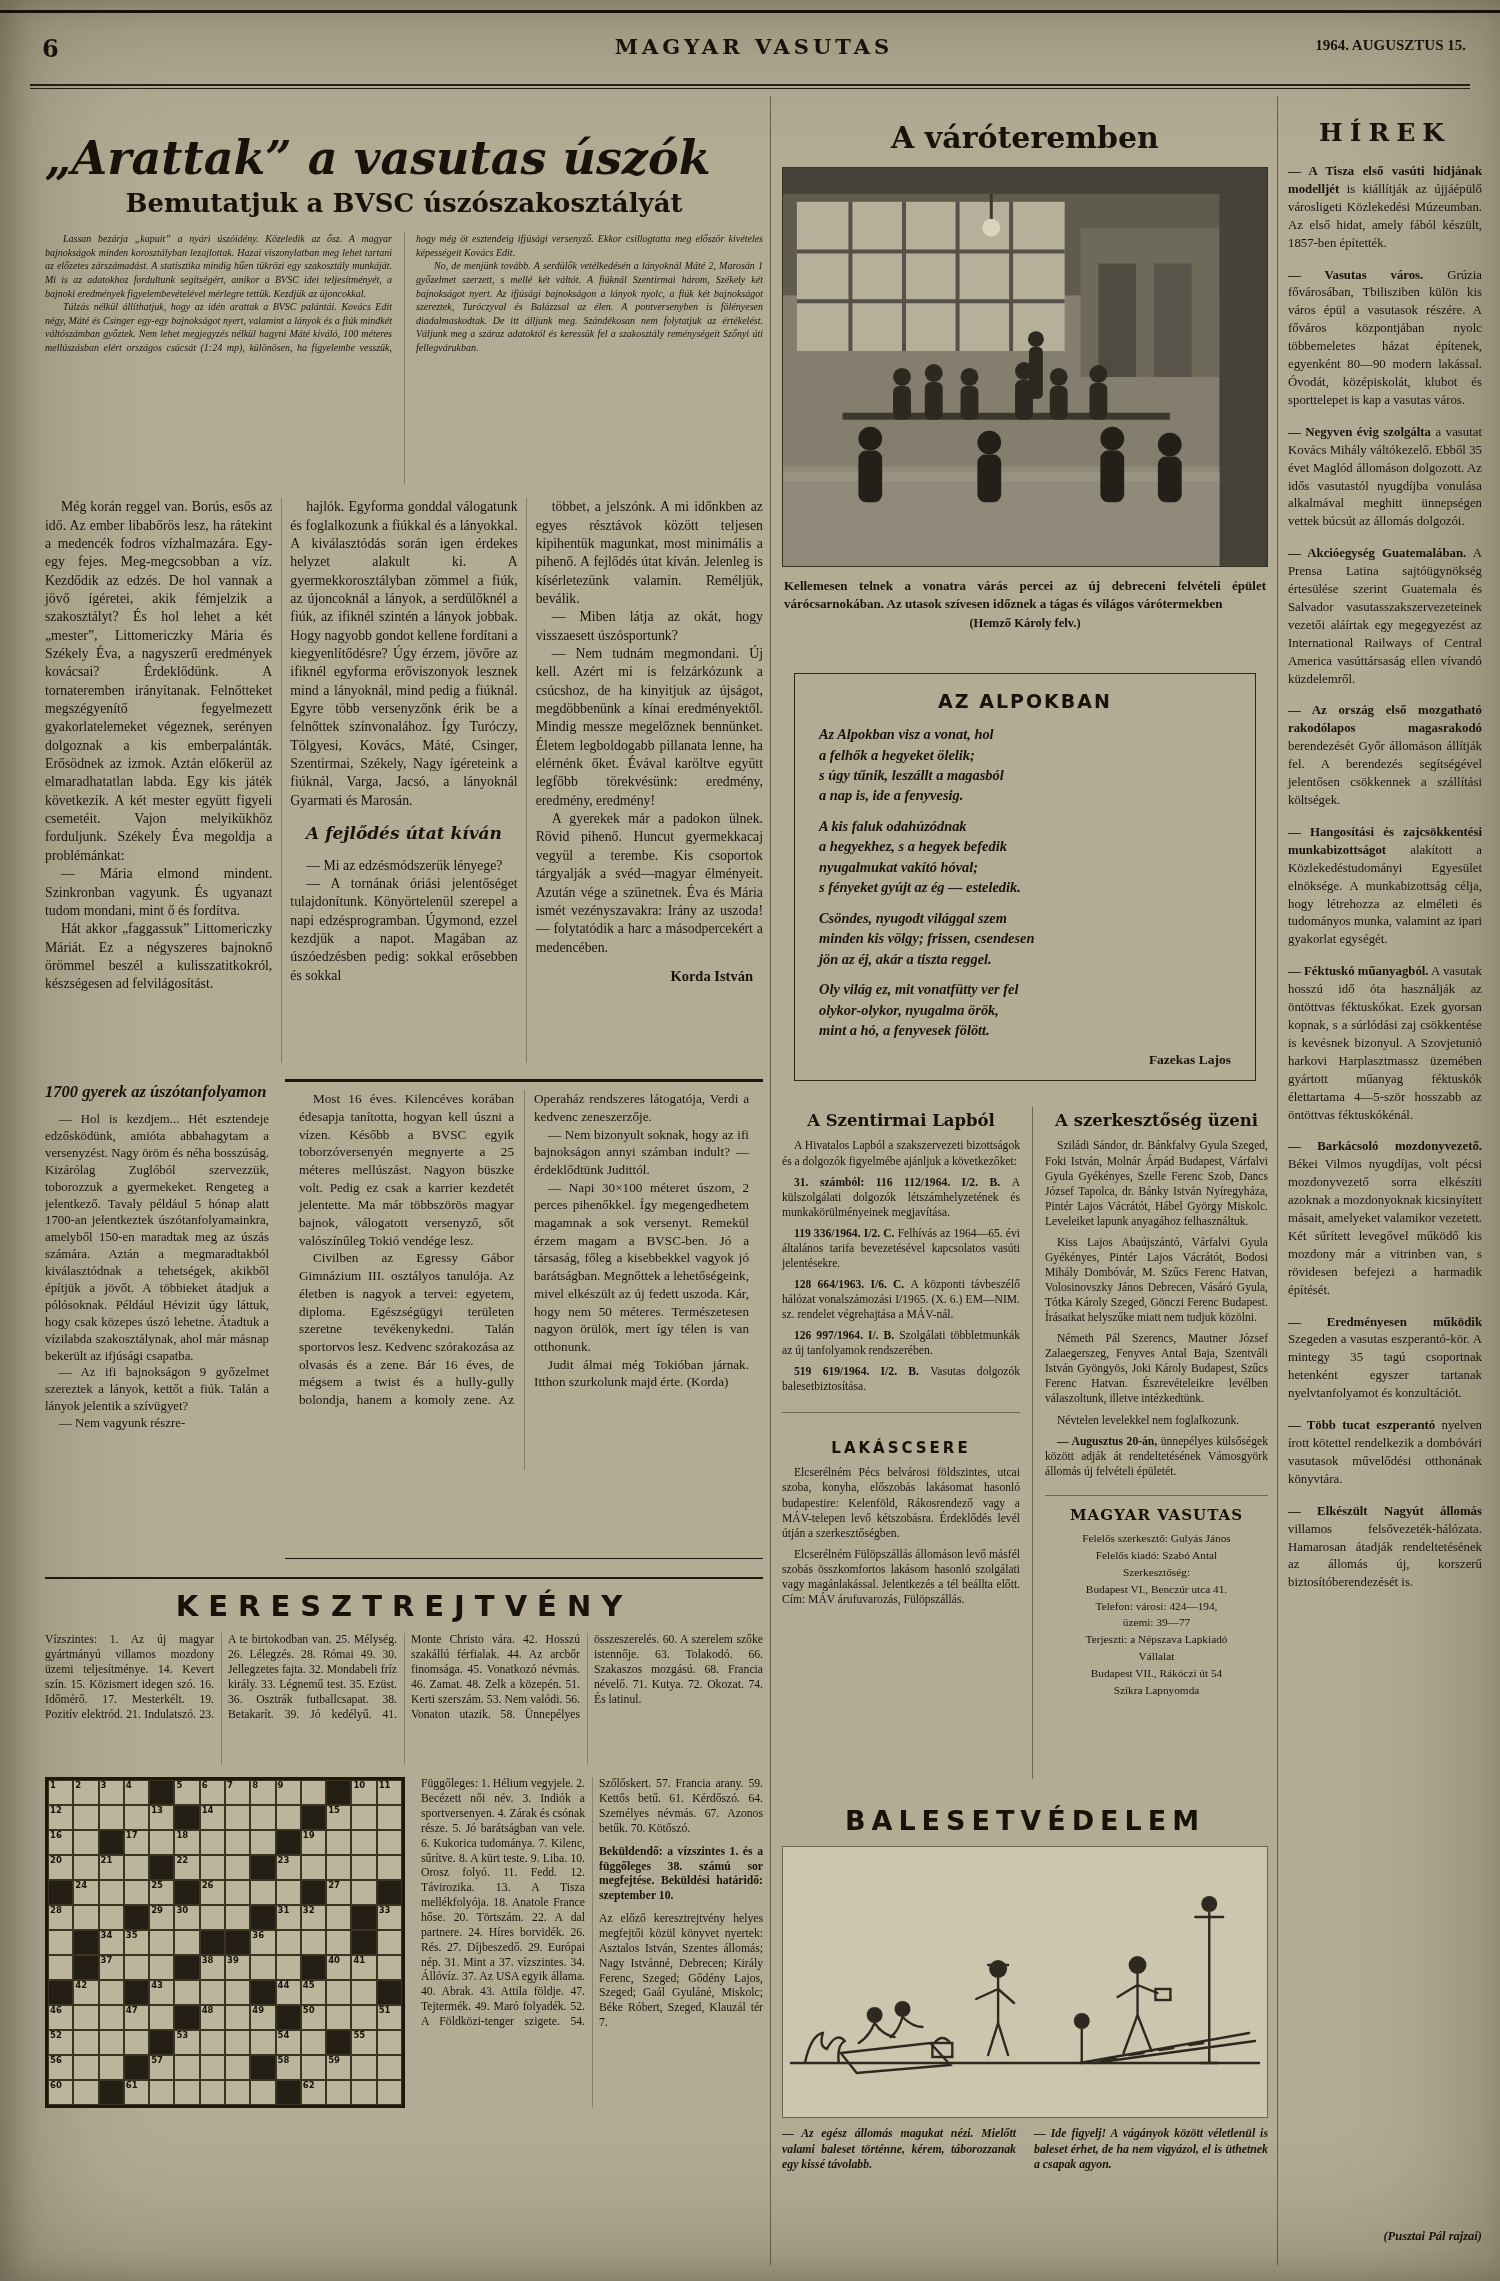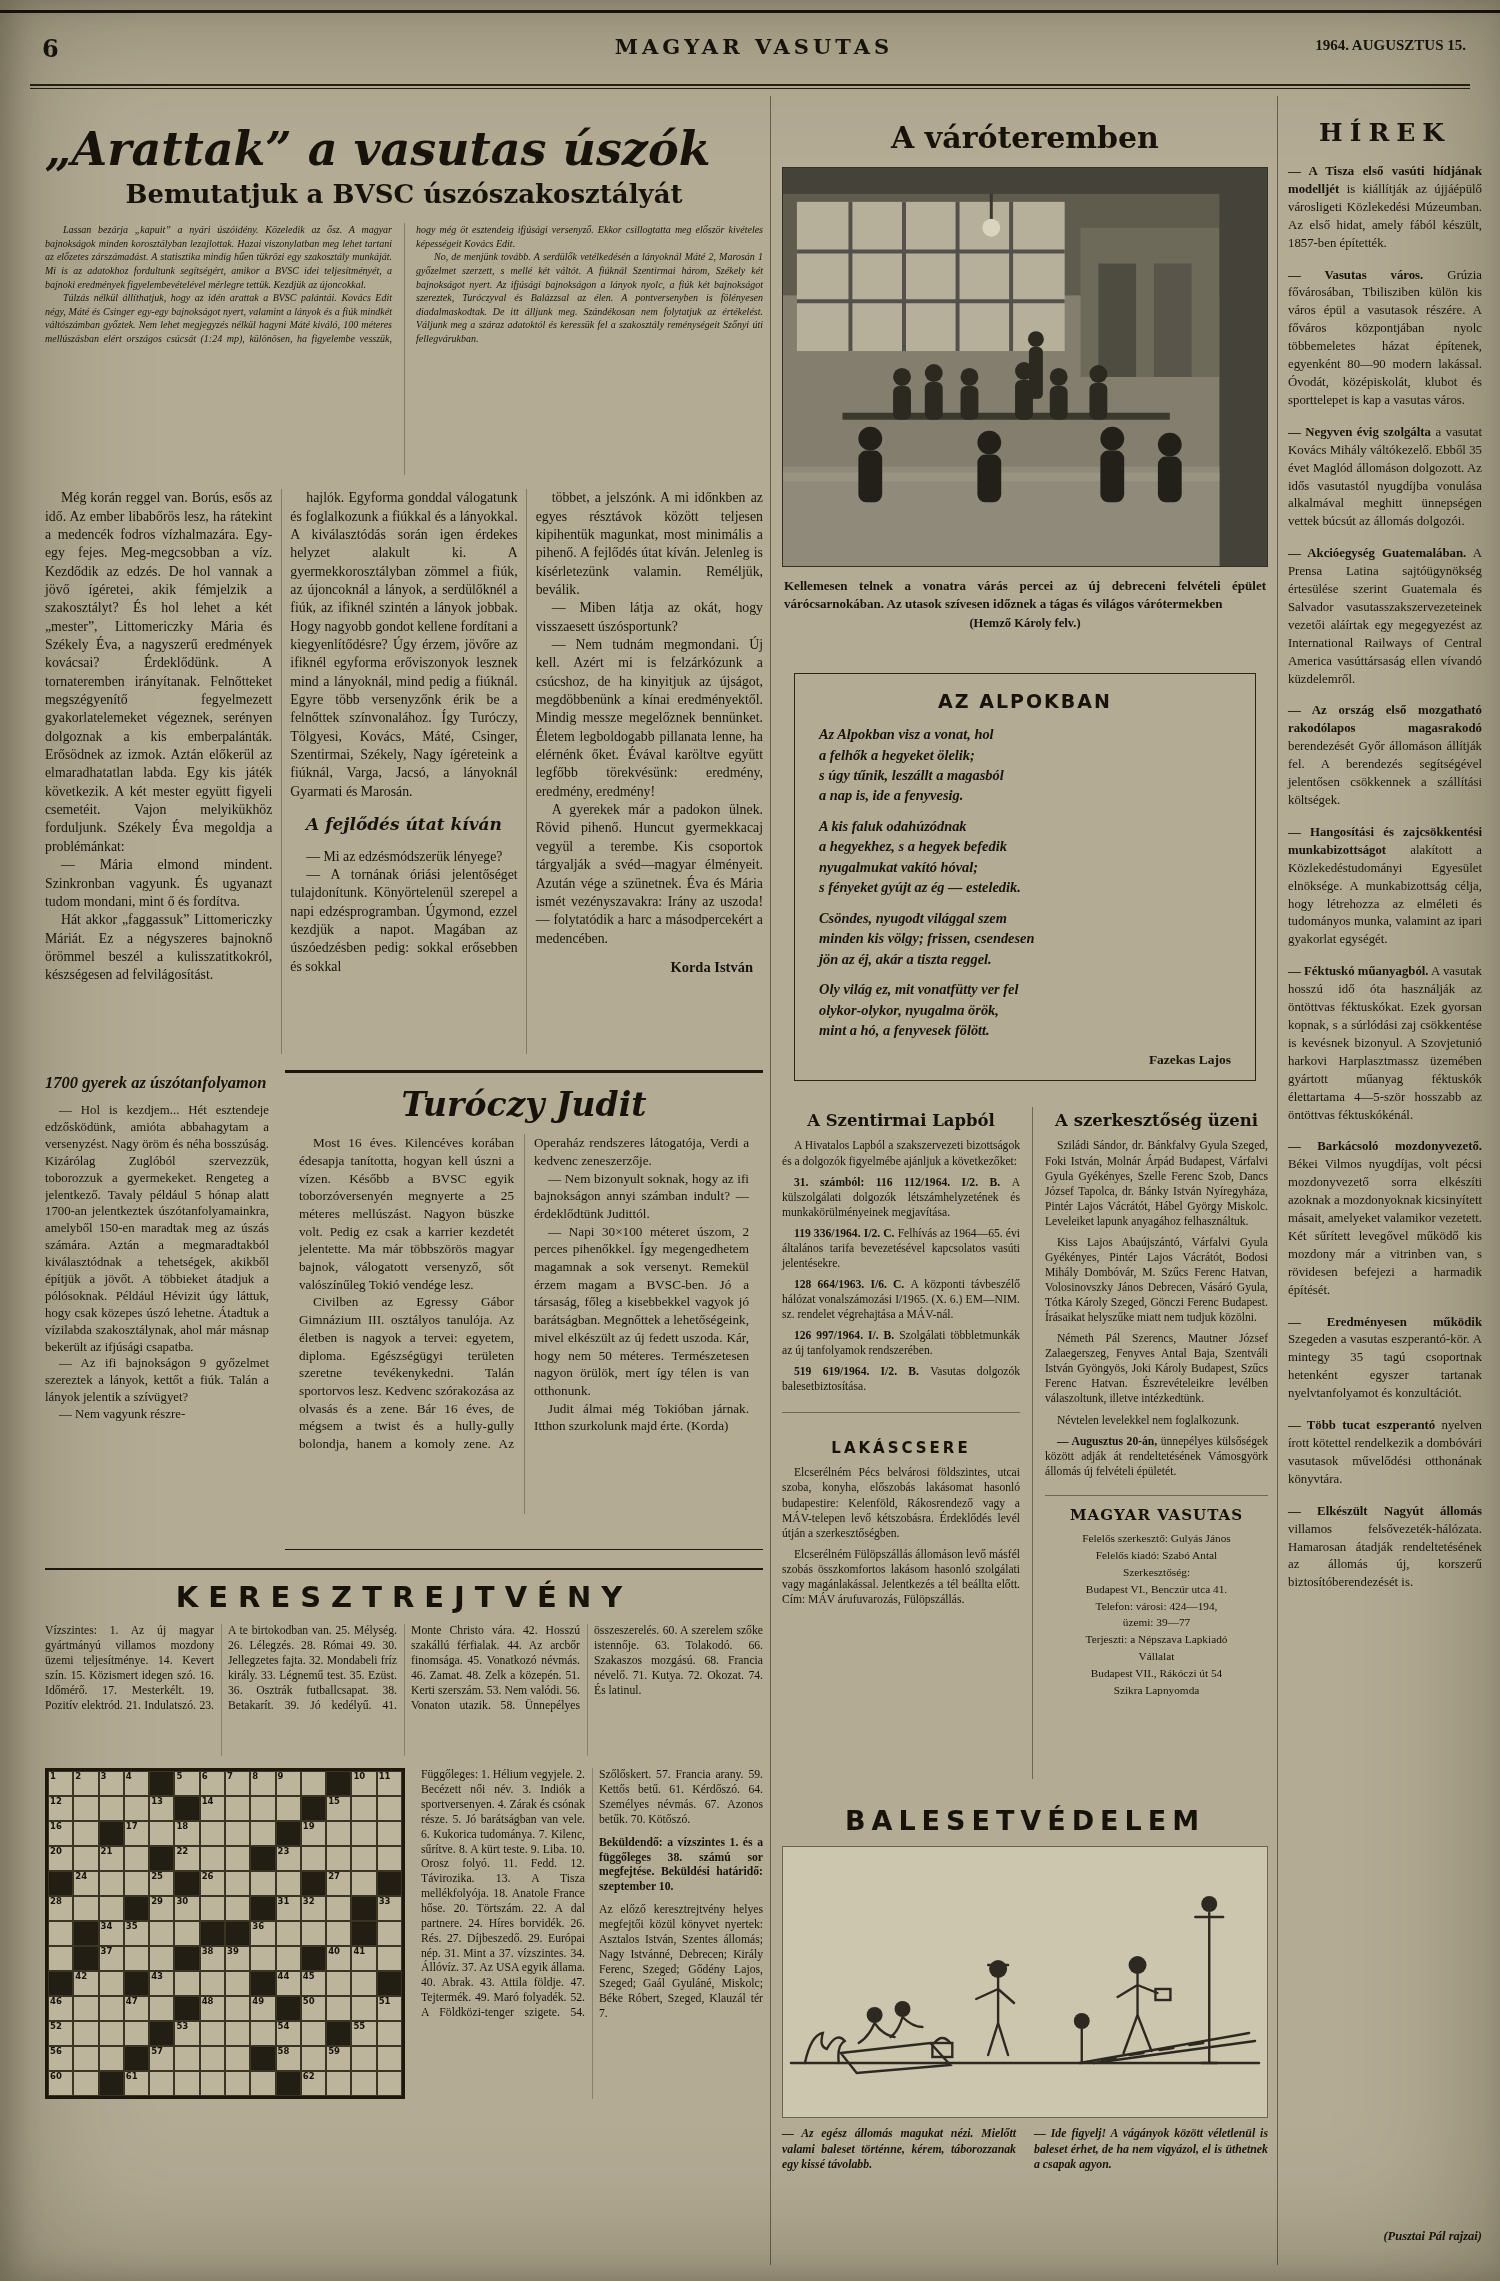--- a/index.html
+++ b/index.html
@@ -13,21 +13,21 @@
   .masthead-row{position:absolute;top:34px;left:42px;right:34px;height:34px;}
   .pagenum{position:absolute;left:0;top:0;font-size:24px;font-weight:bold;font-family:"DejaVu Serif",serif;}
   .masthead{position:absolute;left:0;right:0;text-align:center;font-size:21px;font-weight:bold;letter-spacing:4px;font-family:"DejaVu Serif",serif;}
   .issue-date{position:absolute;right:0;top:3px;font-size:15px;font-weight:bold;}
   .header-rule{position:absolute;top:84px;left:30px;right:30px;border-top:2px solid #241f10;}
   .header-rule:after{content:"";display:block;margin-top:2px;border-top:1px solid #241f10;}
   .vsep{position:absolute;top:96px;bottom:16px;width:1px;background:rgba(40,34,16,.55);}
   .vsep-1{left:770px;} .vsep-2{left:1277px;}
 
   
-  .col-left{position:absolute;left:45px;top:91px;width:718px;}
+  .col-left{position:absolute;left:45px;top:100px;width:718px;}
   .main-title{margin:34px 0 6px;font-family:"DejaVu Serif",serif;font-style:italic;font-weight:bold;font-size:46px;line-height:1.05;text-align:left;letter-spacing:0;}
   .main-subtitle{margin:4px 0 14px;text-align:center;font-family:"DejaVu Serif",serif;font-weight:bold;font-size:26px;}
   .intro{column-count:2;column-gap:24px;column-rule:1px solid rgba(40,34,16,.35);min-height:252px;
     font-style:italic;font-weight:400;font-size:10px;line-height:1.36;text-align:justify;}
   .intro p{margin:0;text-indent:18px;}
   .body3{margin-top:14px;height:565px;column-count:3;column-gap:18px;column-rule:1px solid rgba(40,34,16,.35);
     font-size:13.8px;line-height:1.33;text-align:justify;}
   .body3 p{margin:0;text-indent:16px;}
   .crosshead{margin:12px 0;text-align:center;font-style:italic;font-weight:bold;font-size:17px;font-family:"DejaVu Serif",serif;}
   .byline{margin-top:10px;text-align:right;font-weight:bold;font-size:14.5px;padding-right:10px;}
@@ -131,21 +131,20 @@
     </div>
 
     <div class="bottom-row">
       <div class="sec-1700">
         <h3>1700 gyerek az úszótanfolyamon</h3>
         <p>— Hol is kezdjem... Hét esztendeje edzősködünk, amióta abbahagytam a versenyzést. Nagy öröm és néha bosszúság. Kizárólag Zuglóból szervezzük, toborozzuk a gyermekeket. Rengeteg a jelentkező. Tavaly például 5 hónap alatt 1700-an jelentkeztek úszótanfolyamainkra, amelyből 150-en maradtak meg az úszás számára. Aztán a megmaradtakból kiválasztódnak a tehetségek, akikből építjük a jövőt. A többieket átadjuk a pólósoknak. Például Hévizit úgy láttuk, hogy csak közepes úszó lehetne. Átadtuk a vízilabda szakosztálynak, ahol már másnap bekerült az ifjúsági csapatba.</p>
         <p>— Az ifi bajnokságon 9 győzelmet szereztek a lányok, kettőt a fiúk. Talán a lányok jelentik a szívügyet?</p>
         <p>— Nem vagyunk részre-</p>
       </div>
       <div class="turoczy-box">
-        <h3 class="turoczy-title">Turóczy Judit</h3>
         <div class="turoczy-body">
           <p>Most 16 éves. Kilencéves korában édesapja tanította, hogyan kell úszni a vízen. Később a BVSC egyik toborzóversenyén megnyerte a 25 méteres mellúszást. Nagyon büszke volt. Pedig ez csak a karrier kezdetét jelentette. Ma már többszörös magyar bajnok, válogatott versenyző, sőt valószínűleg Tokió vendége lesz.</p>
           <p>Civilben az Egressy Gábor Gimnázium III. osztályos tanulója. Az életben is nagyok a tervei: egyetem, diploma. Egészségügyi területen szeretne tevékenykedni. Talán sportorvos lesz. Kedvenc szórakozása az olvasás és a zene. Bár 16 éves, de mégsem a twist és a hully-gully bolondja, hanem a komoly zene. Az Operaház rendszeres látogatója, Verdi a kedvenc zeneszerzője.</p>
           <p>— Nem bizonyult soknak, hogy az ifi bajnokságon annyi számban indult? — érdeklődtünk Judittól.</p>
           <p>— Napi 30×100 méteret úszom, 2 perces pihenőkkel. Így megengedhetem magamnak a sok versenyt. Remekül érzem magam a BVSC-ben. Jó a társaság, főleg a kisebbekkel vagyok jó barátságban. Megnőttek a lehetőségeink, mivel elkészült az új fedett uszoda. Kár, hogy nem 50 méteres. Természetesen nagyon örülök, mert így télen is van otthonunk.</p>
           <p>Judit álmai még Tokióban járnak. Itthon szurkolunk majd érte. (Korda)</p>
         </div>
       </div>
     </div>
 

